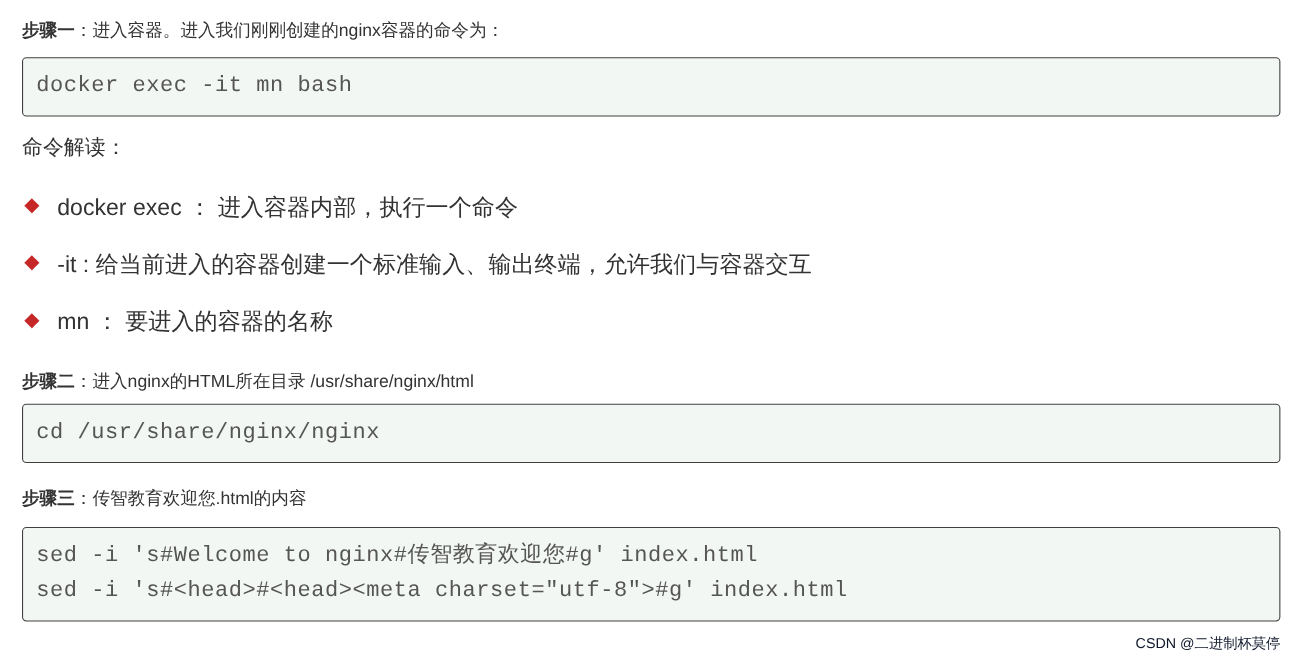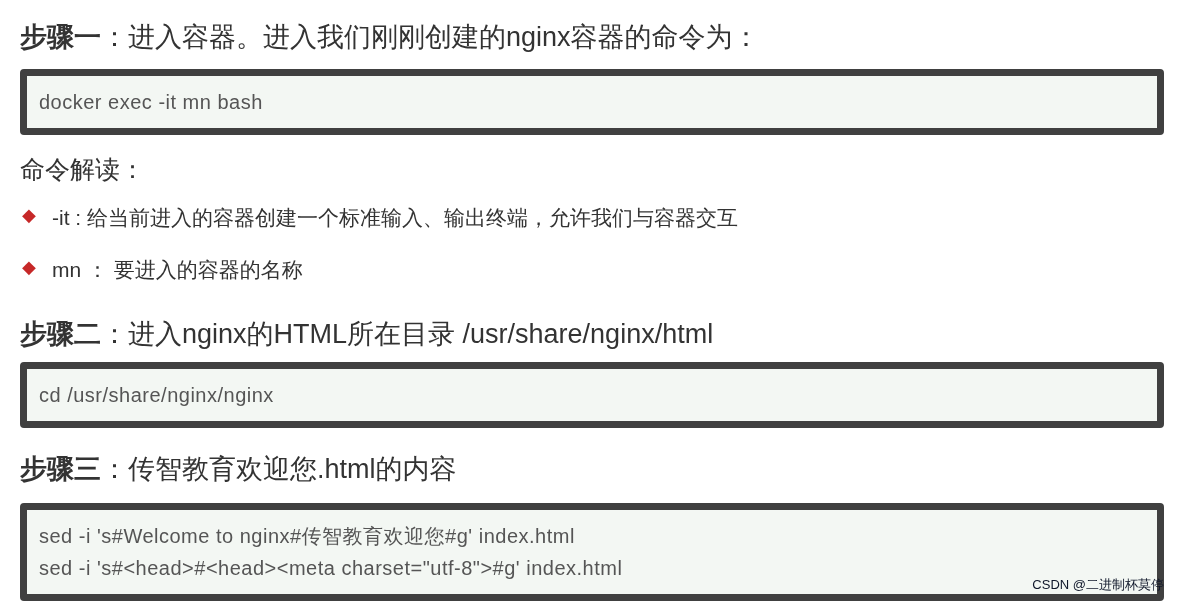--- a/index.html
+++ b/index.html
@@ -11,40 +11,40 @@
       font-family: "Microsoft YaHei", "PingFang SC", "Helvetica Neue", Arial, sans-serif;
       background: #ffffff;
       padding: 16px 20px;
       font-size: 20px;
       line-height: 1.6;
       color: #333;
       width: 1184px;
     }
     .step-header {
       margin-bottom: 10px;
-      font-size: 27px;
+      font-size: 16px;
     }
     .step-header strong {
       font-weight: bold;
     }
     .code-block {
       background: #f3f7f3;
-      border: 7px solid #404040;
+      border: 1px solid #404040;
       border-radius: 4px;
       padding: 10px 12px;
-      font-family: Liberation Sans, sans-serif;
+      font-family: Liberation Mono, monospace;
       font-size: 20px;
       color: #555;
       margin-bottom: 14px;
       white-space: pre-wrap;
       letter-spacing: 0.5px;
     }
     .explain-header {
-      margin-bottom: 10px;
-      font-size: 25px;
+      margin-bottom: 20px;
+      font-size: 19px;
     }
     ul.bullet-list {
       list-style: none;
       margin-bottom: 20px;
     }
     ul.bullet-list li {
       position: relative;
       padding-left: 32px;
       margin-bottom: 14px;
       font-size: 21px;
@@ -80,20 +80,21 @@
 
 <div class="step-header">
   <strong>步骤一</strong><span>：进入容器。进入我们刚刚创建的nginx容器的命令为：</span>
 </div>
 
 <div class="code-block">docker exec -it mn bash</div>
 
 <div class="explain-header">命令解读：</div>
 
 <ul class="bullet-list">
+  <li>docker exec ： 进入容器内部，执行一个命令</li>
   <li>-it : 给当前进入的容器创建一个标准输入、输出终端，允许我们与容器交互</li>
   <li>mn ： 要进入的容器的名称</li>
 </ul>
 
 <div class="step-header step-two">
   <strong>步骤二</strong><span>：进入nginx的HTML所在目录 /usr/share/nginx/html</span>
 </div>
 
 <div class="code-block">cd /usr/share/nginx/nginx</div>
 

